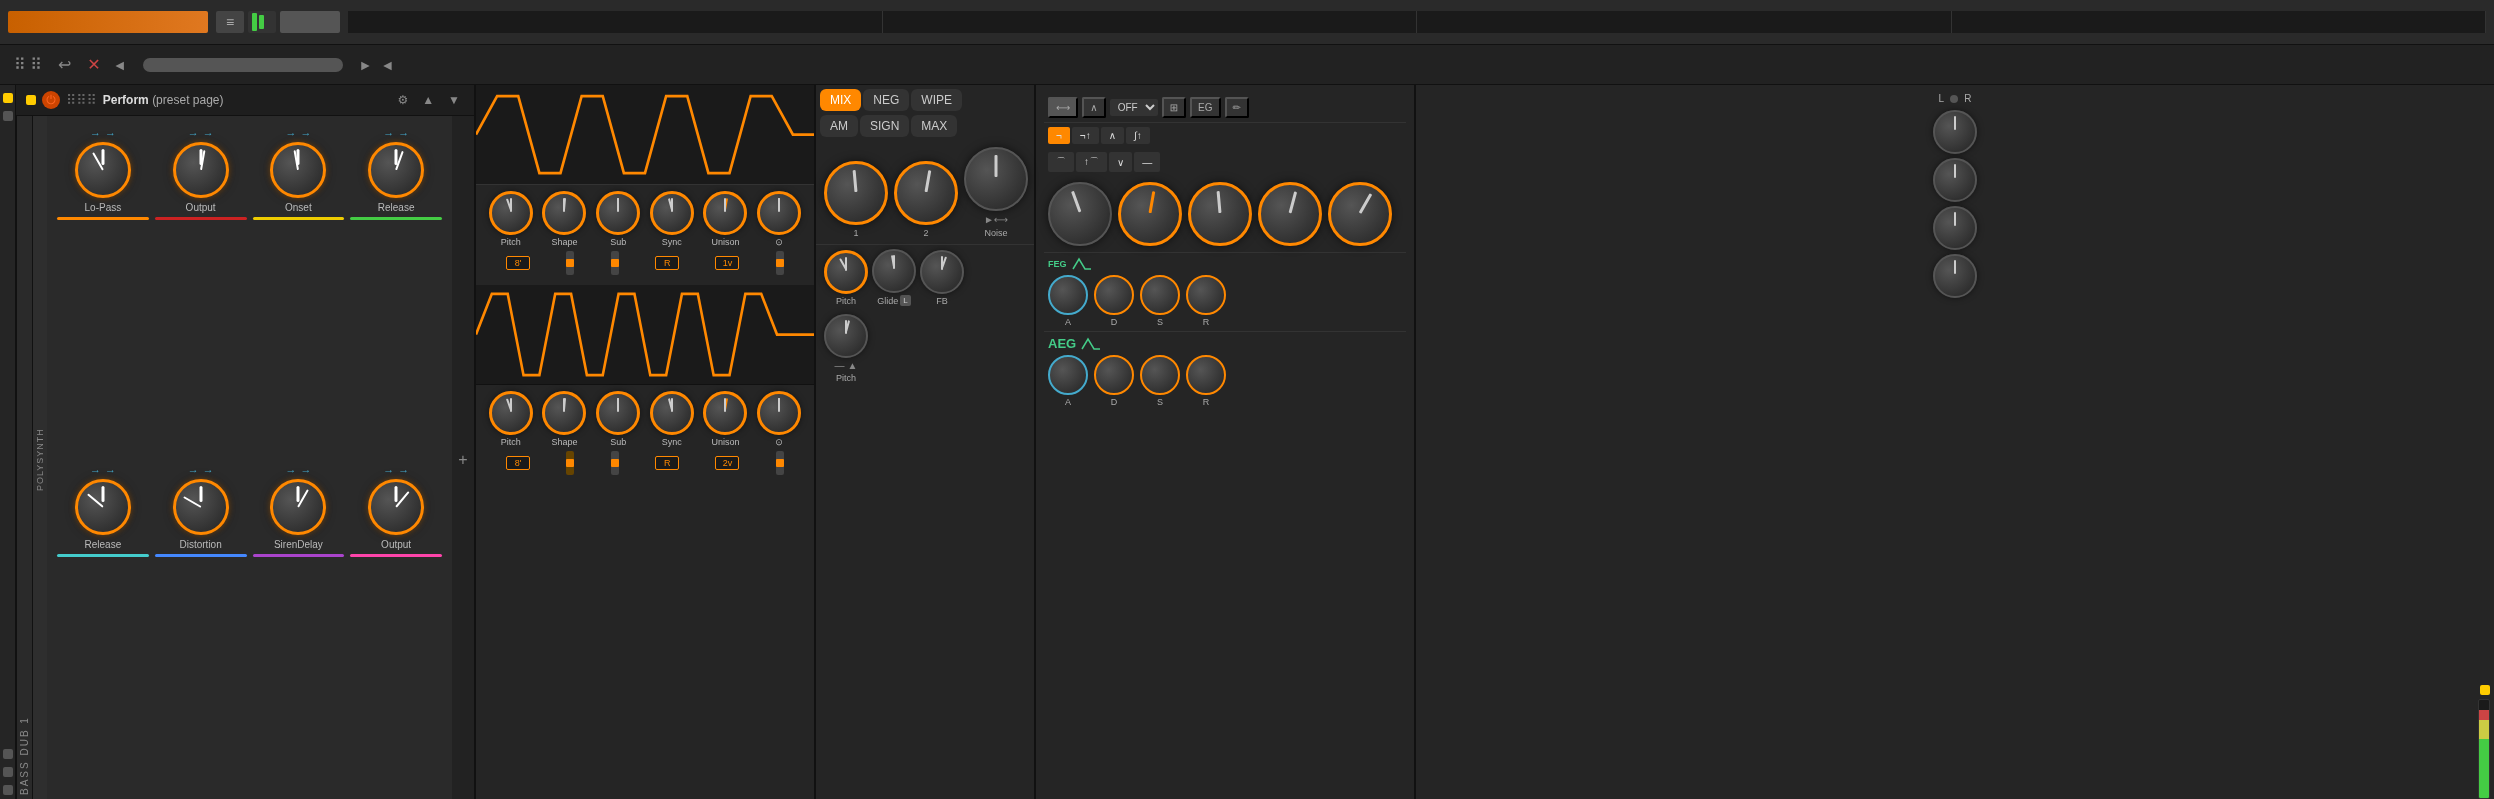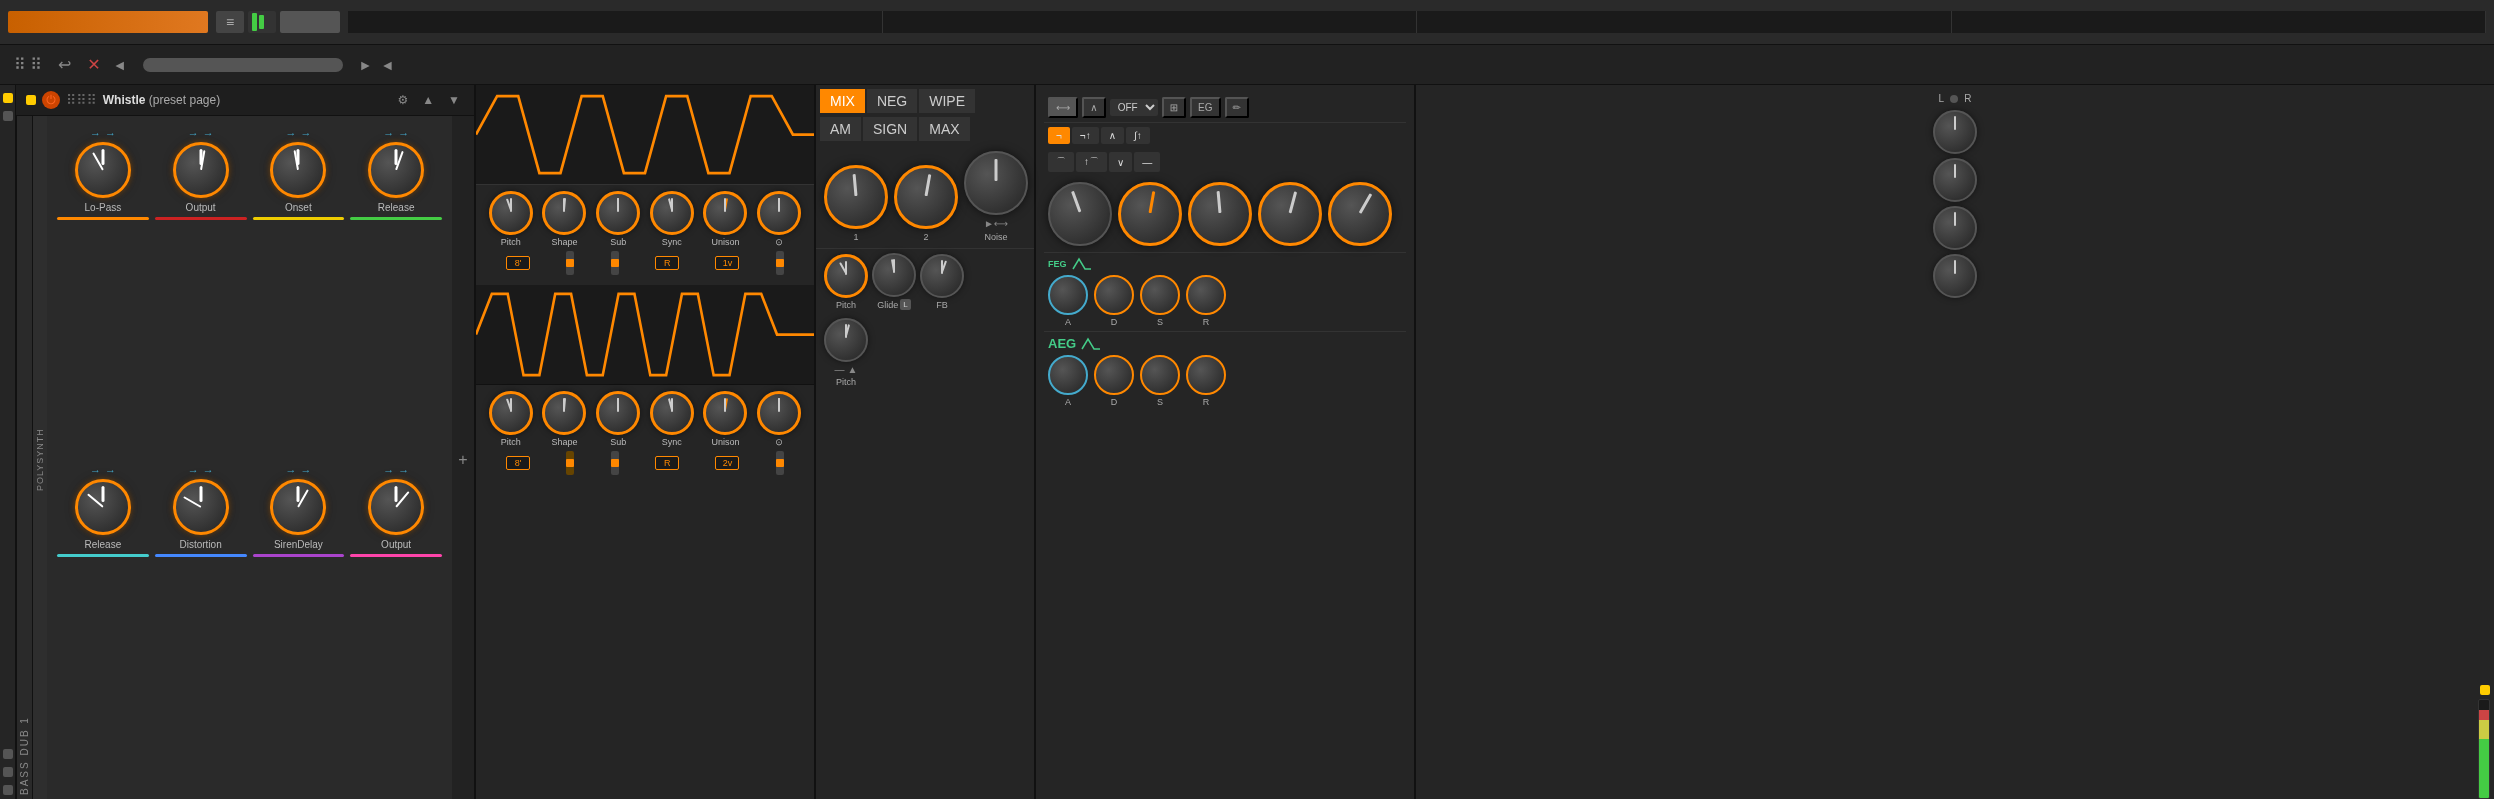--- a/index.html
+++ b/index.html
@@ -333,23 +333,23 @@
       border-right: 2px solid #111;
       display: flex;
       flex-direction: column;
     }
 
     .mix-btn {
       padding: 4px 10px;
       background: #333;
       border: none;
       color: #ccc;
-      font-size: 14px;
-      cursor: pointer;
-      border-radius: 0;
+      font-size: 12px;
+      cursor: pointer;
+      border-radius: 6px;
     }
     .mix-btn.active {
       background: #ff8800;
       color: #fff;
     }
 
     
     .filter-panel {
       width: 380px;
       background: #252525;
@@ -618,21 +618,21 @@
     <div style="width:10px; height:10px; background:#555; border-radius:2px;"></div>
   </div>
 
   <div class="synth-panel">
 
     <div class="panel-header">
       <div style="width:10px; height:10px; background:#ffcc00; border-radius:2px;"></div>
       <div class="panel-power-btn">⏻</div>
       <span class="panel-grip">⠿⠿⠿</span>
       <span class="panel-title">
-        <strong>Whistle</strong>
+        <strong>Perform</strong>
         <span>(preset page)</span>
       </span>
       <span class="panel-btn">⚙</span>
       <span class="panel-btn">▲</span>
       <span class="panel-btn">▼</span>
     </div>
 
     <div style="display:flex; flex:1;">
 
       <div class="bass-dub-label">BASS DUB 1</div>

